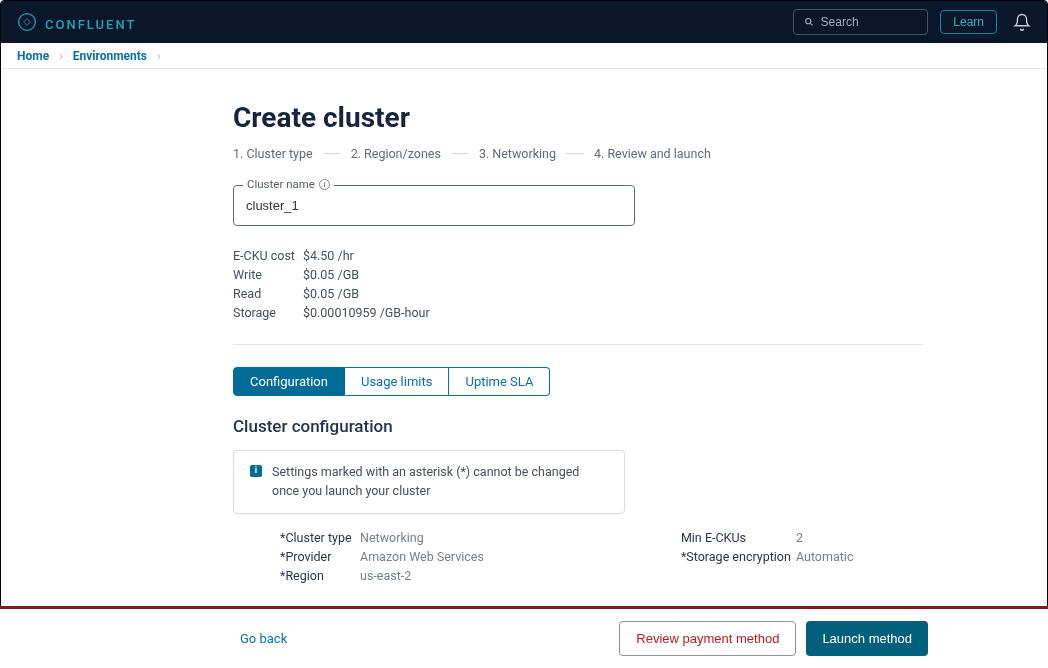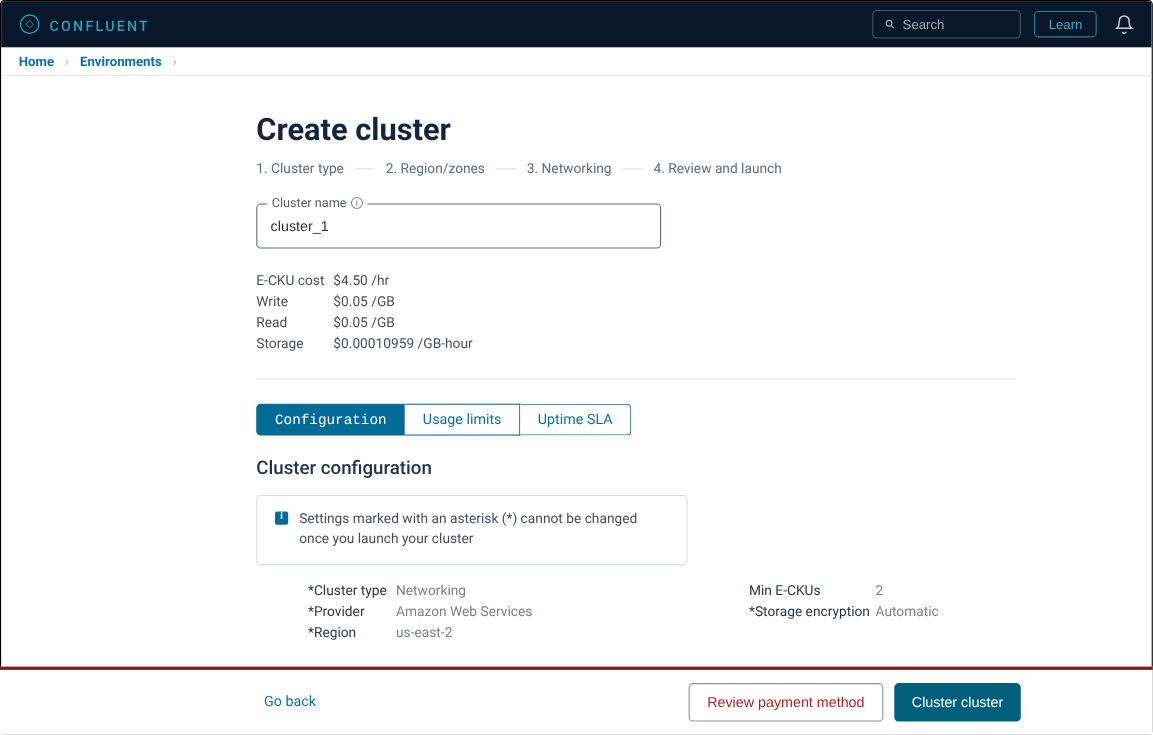--- a/index.html
+++ b/index.html
@@ -23,38 +23,38 @@
     
     
     .main { padding: 32px 0 18px 0; overflow-y: auto; height: calc(668px - 42px - 26px - 62px); }
     .content { width: 700px; margin-left: 232px; }
     .page-title { font-size: 28px; font-weight: 700; color: #17243e; margin-bottom: 12px; }
     
     .steps { display: flex; align-items: center; gap: 10px; font-size: 12.5px; color: #606a7b; margin-bottom: 24px; }
     .step-sep { width: 18px; height: 1px; background: #d8dce2; }
     
     
-    .field-wrap { position: relative; width: 368px; margin-bottom: 22px; }
+    .field-wrap { position: relative; width: 402px; margin-bottom: 22px; }
     .field-label-row { position: absolute; top: -8px; left: 10px; background: #fff; padding: 0 4px; display: flex; align-items: center; gap: 4px; }
     .field-label { font-size: 11.5px; color: #555c68; }
     .info-icon { width: 11px; height: 11px; border: 1px solid #888; border-radius: 50%; display: inline-flex; align-items: center; justify-content: center; font-size: 8px; color: #666; }
     .field-input { width: 100%; border: 1px solid #606a7b; border-radius: 4px; padding: 12px 12px; font-size: 13px; color: #333; outline: none; }
     
     
     .cost-tbl { font-size: 12.5px; color: #464e5b; margin-bottom: 24px; }
     .cost-row { display: flex; margin-bottom: 4px; }
     .cost-label { width: 70px; }
     .cost-val { color: #464e5b; }
     
     .divider { height: 1px; background: #e2e5e9; margin-bottom: 22px; width: 690px; }
     
     
     .tabs { display: flex; margin-bottom: 20px; }
     .tab { border: 1px solid #0a6ea8; padding: 6px 16px; font-size: 13px; cursor: pointer; background: #fff; color: #0a6ea8; }
-    .tab:first-child { border-radius: 4px 0 0 4px; font-family: Liberation Mono, monospace; }
+    .tab:first-child { border-radius: 4px 0 0 4px; }
     .tab:last-child { border-radius: 0 4px 4px 0; }
     .tab + .tab { border-left: none; }
     .tab.active { background: #006b95; color: #fff; border-color: #006b95; }
     
     .section-title { font-size: 17px; font-weight: 500; color: #26324a; margin-bottom: 14px; }
     
     
     .info-banner { border: 1px solid #d6dbe2; border-radius: 4px; padding: 12px 16px; display: flex; gap: 10px; font-size: 12.5px; color: #464e5b; margin-bottom: 16px; width: 392px; line-height: 1.5; }
     .info-banner-icon { width: 12px; height: 12px; background: #006b95; border-radius: 2px; color: #fff; display: inline-flex; align-items: center; justify-content: center; font-size: 9px; font-weight: bold; flex-shrink: 0; margin-top: 2px; }
     
@@ -192,14 +192,14 @@
         </div>
       </div>
     </div>
   </div>
 </div>
 
 <div class="footer">
   <a class="go-back">Go back</a>
   <div class="footer-spacer"></div>
   <button class="btn-outline">Review payment method</button>
-  <button class="btn-primary">Cluster cluster</button>
+  <button class="btn-primary">Launch method</button>
 </div>
 
 </body></html>

